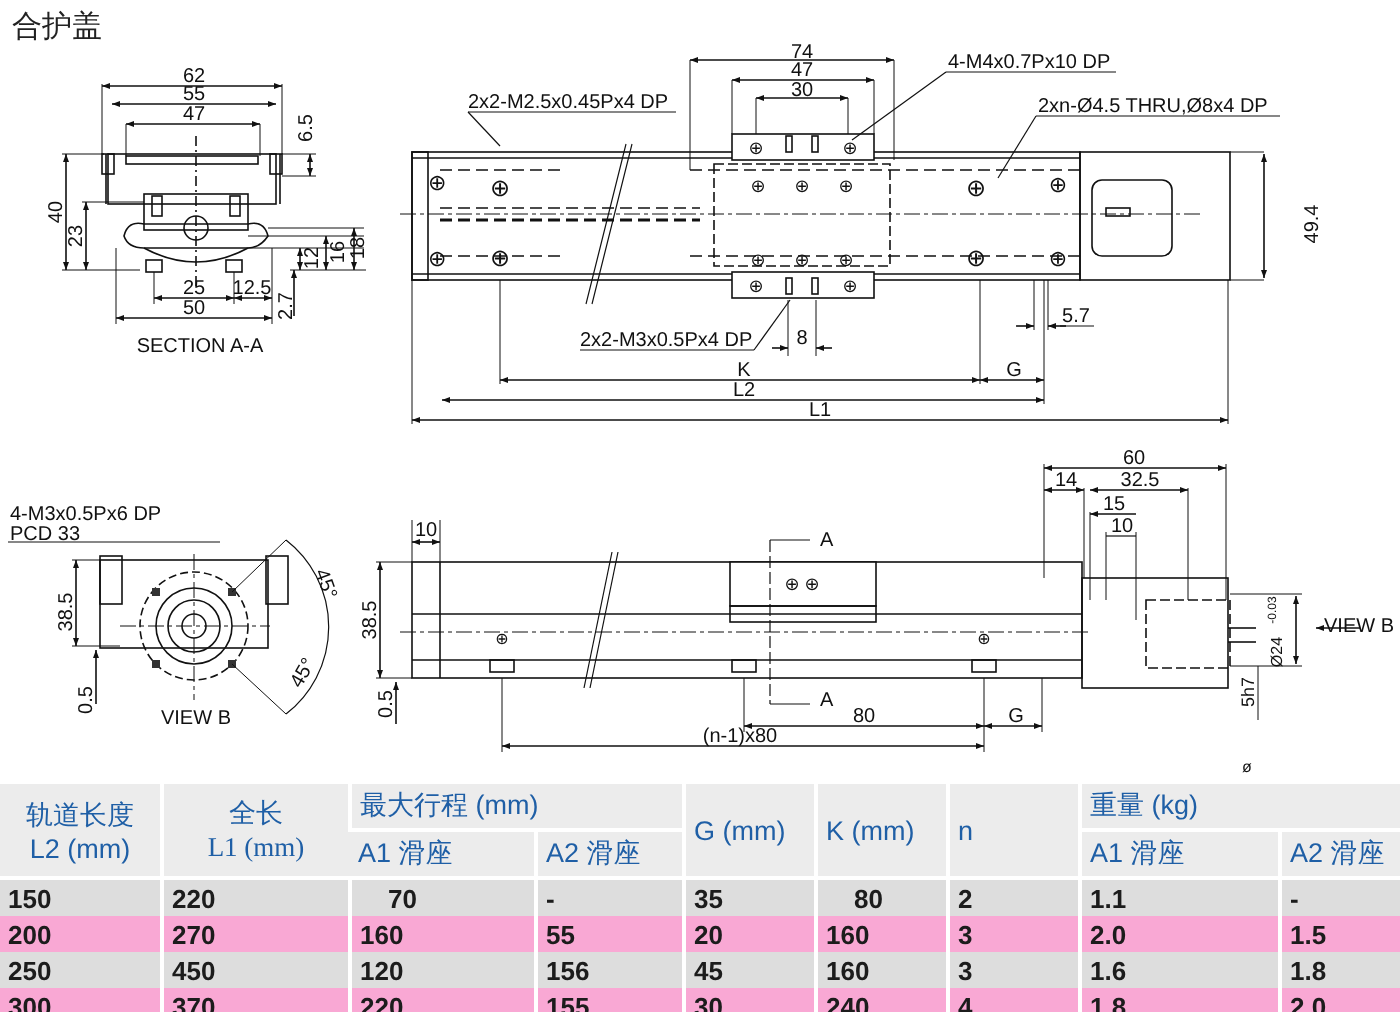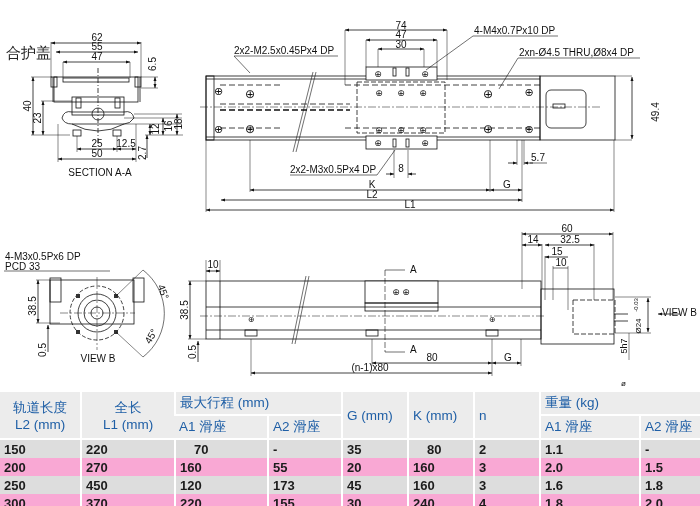--- a/index.html
+++ b/index.html
@@ -1,19 +1,19 @@
 <!DOCTYPE html>
 <html><head>
 <meta charset="utf-8">
 <style>
   html, body { margin: 0; padding: 0; background: #ffffff; }
   body { width: 700px; height: 506px; position: relative; overflow: hidden; font-family: "Liberation Sans", "DejaVu Sans", sans-serif; color: #222; }
   #drawing { position: absolute; left: 0; top: 0; width: 700px; height: 390px; }
   #drawing text { font-family: "Liberation Sans", "DejaVu Sans", sans-serif; fill: #111; }
-  .title { position: absolute; left: 6px; top: 4px; font-size: 15px; color: #222; font-family: "DejaVu Sans", sans-serif; margin-top: 40px; }
+  .title { position: absolute; left: 6px; top: 4px; font-size: 15px; color: #222; font-family: "DejaVu Sans", sans-serif; }
   table.spec { position: absolute; left: 0; top: 392px; width: 700px; border-collapse: collapse; font-size: 13px; font-family: "Liberation Sans", "DejaVu Sans", sans-serif; }
   table.spec th { font-weight: normal; color: #1f5fa6; text-align: left; padding: 2px 4px 2px 4px; background: #ececec; border-left: 2px solid #fff; border-bottom: 2px solid #fff; vertical-align: middle; font-size: 13.5px; }
   table.spec td { padding: 1px 4px; height: 16px; border-left: 2px solid #fff; color: #1c1c1c; font-weight: bold; }
   table.spec tr.odd td { background: #dddddd; }
   table.spec tr.even td { background: #f9a8d4; }
   table.spec th:first-child, table.spec td:first-child { border-left: none; }
   .hdr2 { display: block; text-align: center; }
   .c-center { padding-left: 18px !important; }
 </style>
 </head>
@@ -315,21 +315,21 @@
   </g>
 </svg>
 
 <table class="spec">
   <thead>
     <tr>
       <th rowspan="2" style="width:72px;">
           <span class="hdr2">轨道长度</span>
           <span class="hdr2">L2 (mm)</span>
         </th>
-      <th rowspan="2" style="width:84px;">
+      <th rowspan="2" style="width:84px;font-family:Liberation Serif, serif;">
           <span class="hdr2">全长</span>
           <span class="hdr2">L1 (mm)</span>
         </th>
       <th colspan="2">最大行程 (mm)</th>
       <th rowspan="2" style="width:56px;">G (mm)</th>
       <th rowspan="2" style="width:56px;">K (mm)</th>
       <th rowspan="2" style="width:56px;">n</th>
       <th colspan="2">重量 (kg)</th>
     </tr>
     <tr>
@@ -359,21 +359,21 @@
       <td>20</td>
       <td>160</td>
       <td>3</td>
       <td>2.0</td>
       <td>1.5</td>
     </tr>
     <tr class="odd">
       <td>250</td>
       <td>450</td>
       <td>120</td>
-      <td>173</td>
+      <td>156</td>
       <td>45</td>
       <td>160</td>
       <td>3</td>
       <td>1.6</td>
       <td>1.8</td>
     </tr>
     <tr class="even">
       <td>300</td>
       <td>370</td>
       <td>220</td>

